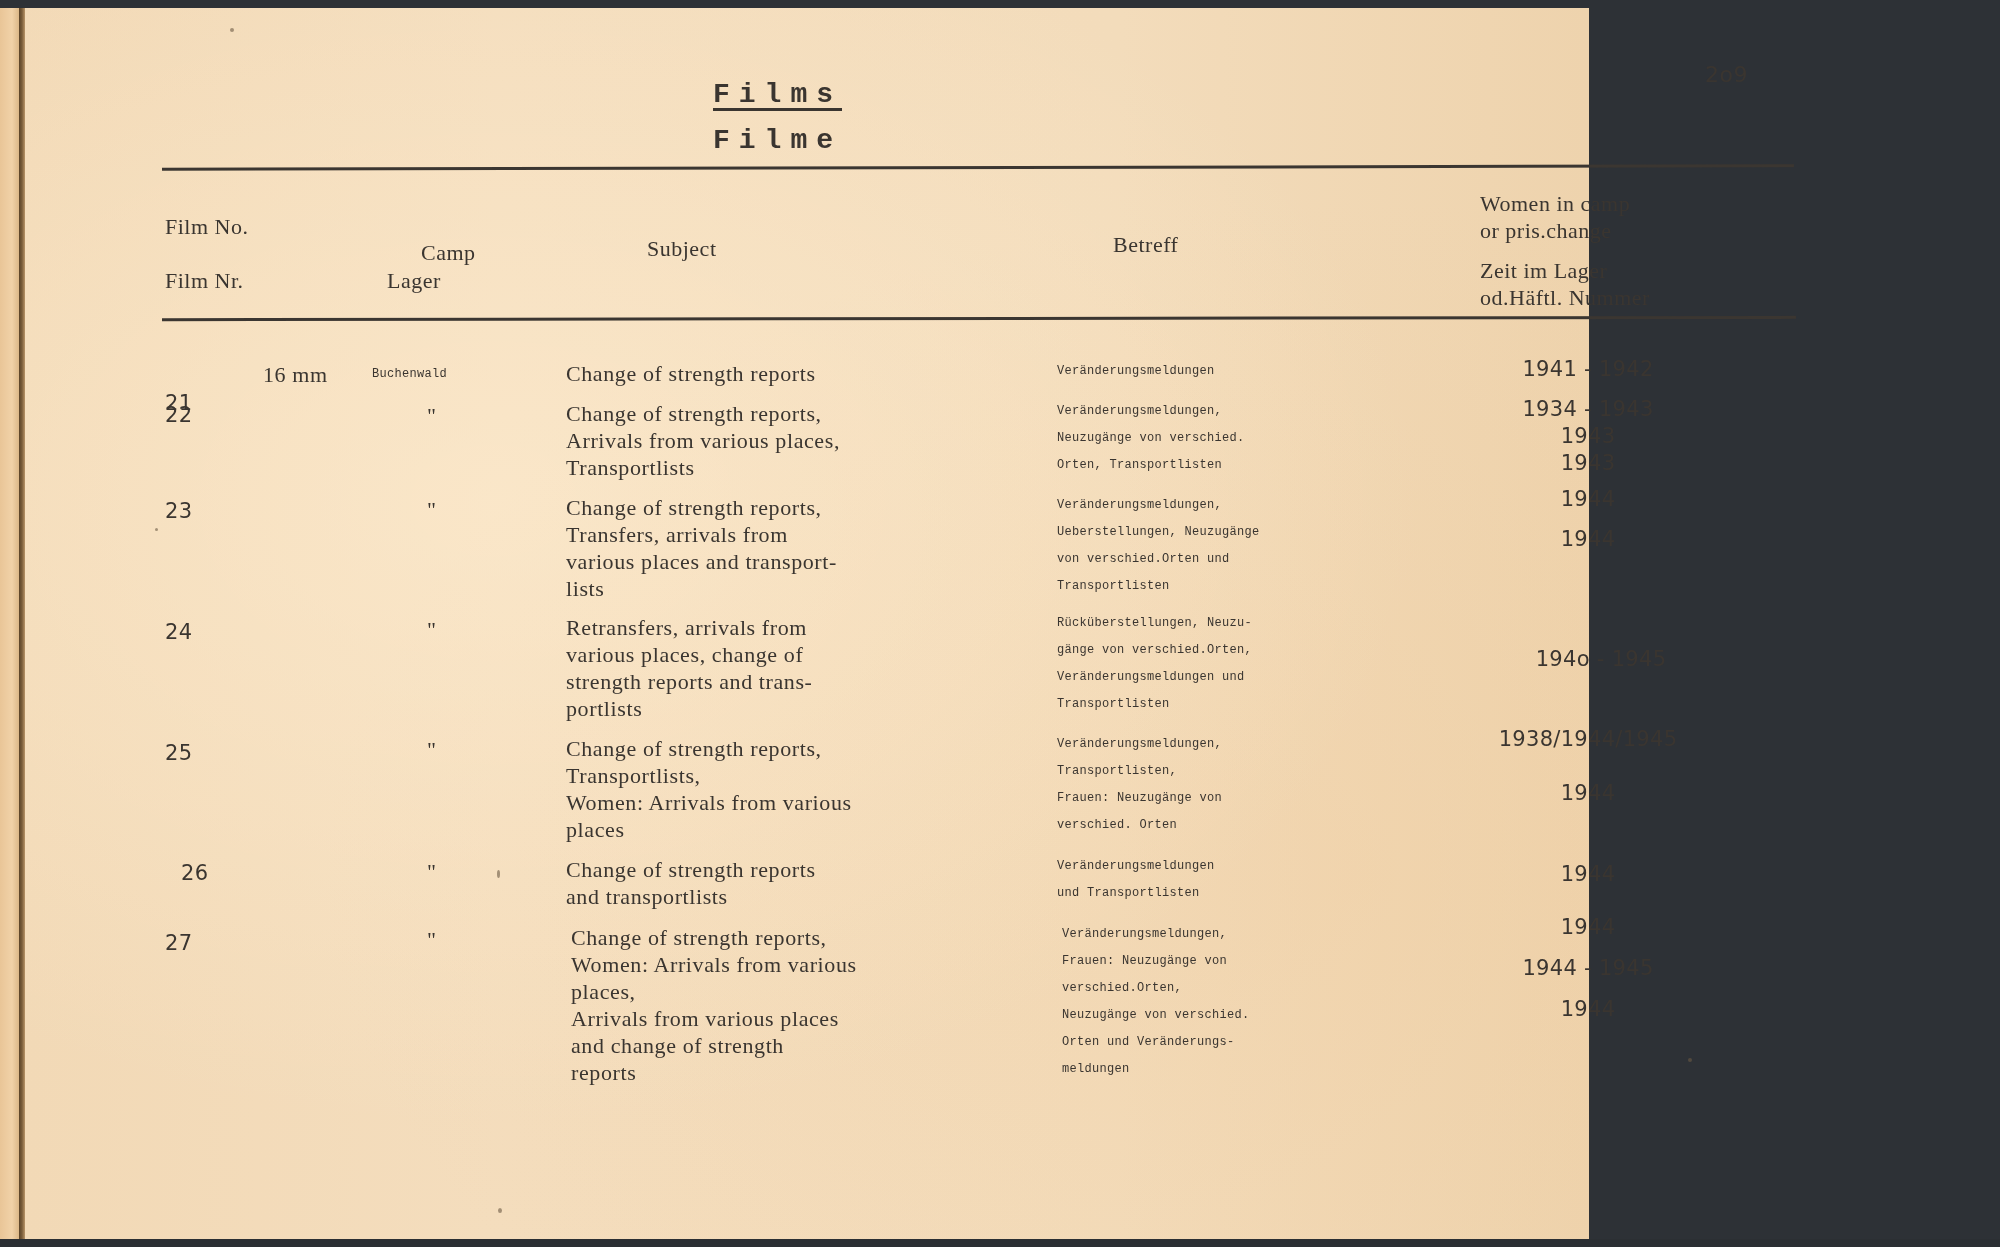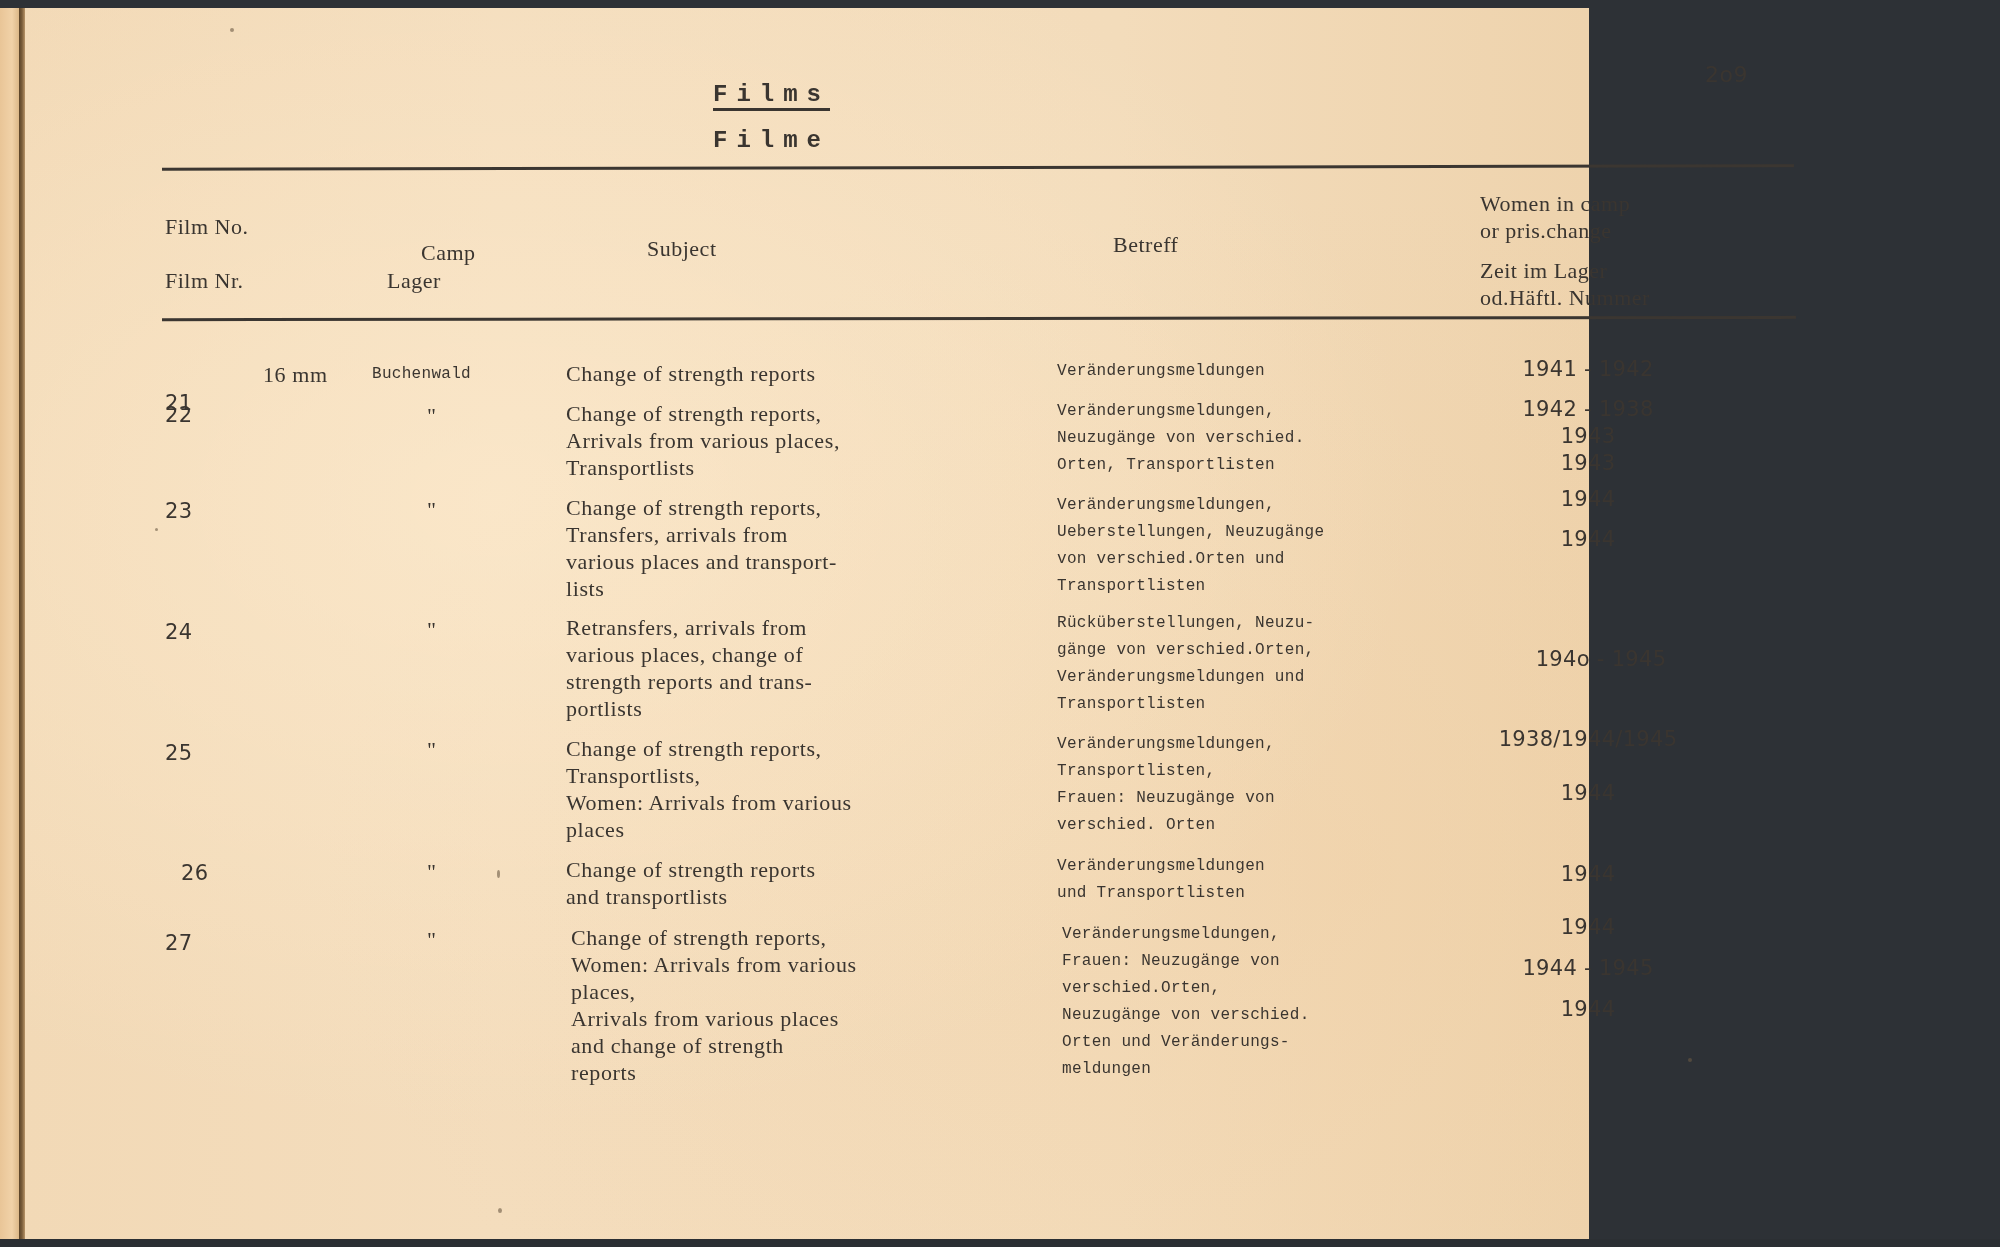--- a/index.html
+++ b/index.html
@@ -64,21 +64,21 @@
       letter-spacing: 0.5px;
     }
     .title-block {
       position: absolute;
       left: 688px;
       top: 75px;
       width: 150px;
       text-align: left;
       font-family: "Liberation Mono", "DejaVu Sans Mono", monospace;
       font-weight: bold;
-      font-size: 24px;
+      font-size: 28px;
       letter-spacing: 9px;
       color: #3a3530;
       line-height: 24px;
     }
     .title-en {
       display: inline-block;
       border-bottom: 3px solid #3a3530;
       padding-bottom: 1px;
     }
     .title-de {
@@ -113,21 +113,21 @@
       font-size: 21px;
       letter-spacing: 0.5px;
     }
     .serif {
       font-family: "Liberation Serif", "DejaVu Serif", serif;
       font-size: 22px;
       letter-spacing: 0.6px;
     }
     .mono {
       font-family: "Liberation Mono", "DejaVu Sans Mono", monospace;
-      font-size: 16px;
+      font-size: 12px;
       letter-spacing: 0.3px;
     }
     .time {
       text-align: center;
       width: 200px;
       font-family: "DejaVu Sans", sans-serif;
       font-size: 21px;
       letter-spacing: 0.3px;
     }
     .speck {
@@ -182,21 +182,21 @@
 
       <div>
         <div class="cell num" style="left:140px; top:394px;">22</div>
         <div class="cell serif" style="left:402px; top:394px;">"</div>
         <div class="cell serif" style="left:541px; top:392px;">Change of strength reports,
 Arrivals from various places,
 Transportlists</div>
         <div class="cell mono" style="left:1032px; top:390px;">Veränderungsmeldungen,
 Neuzugänge von verschied.
 Orten, Transportlisten</div>
-        <div class="cell time" style="left:1463px; top:388px;">1942 - 1938</div>
+        <div class="cell time" style="left:1463px; top:388px;">1934 - 1943</div>
         <div class="cell time" style="left:1463px; top:415px;">1943</div>
         <div class="cell time" style="left:1463px; top:442px;">1943</div>
       </div>
 
       <div>
         <div class="cell num" style="left:140px; top:490px;">23</div>
         <div class="cell serif" style="left:402px; top:488px;">"</div>
         <div class="cell serif" style="left:541px; top:486px;">Change of strength reports,
 Transfers, arrivals from
 various places and transport-

